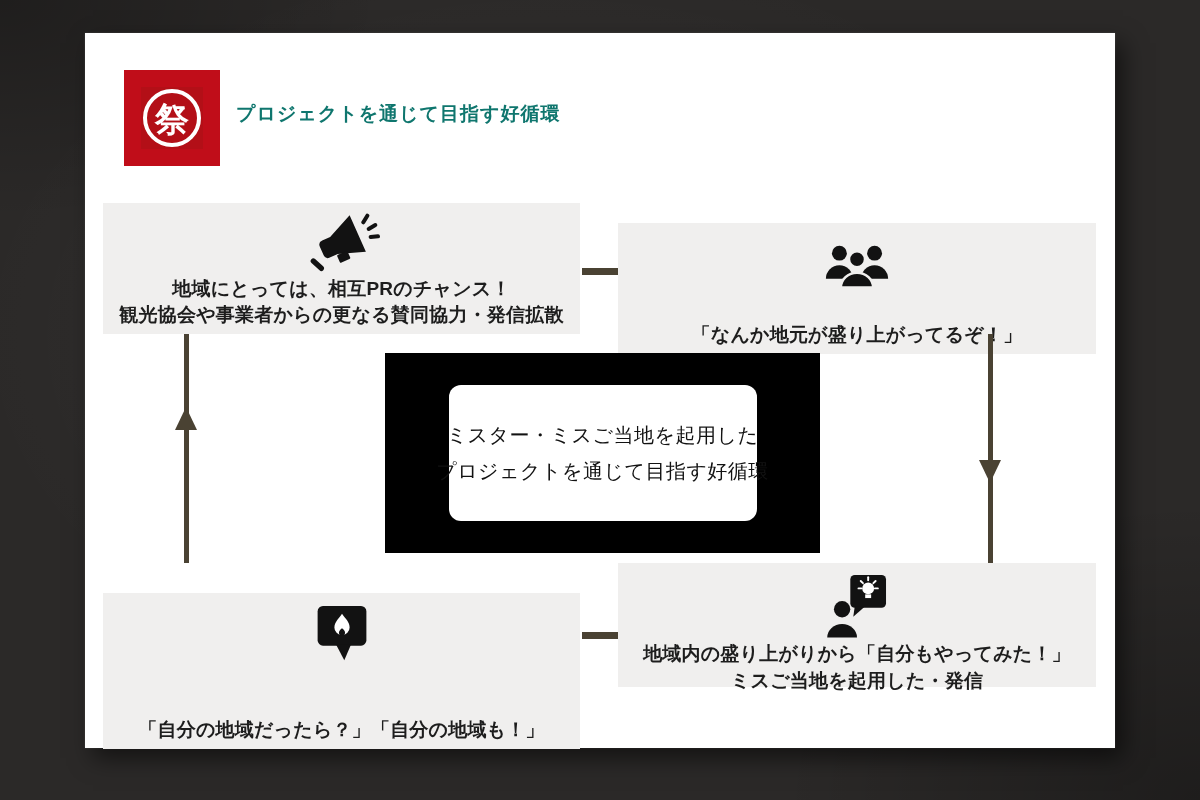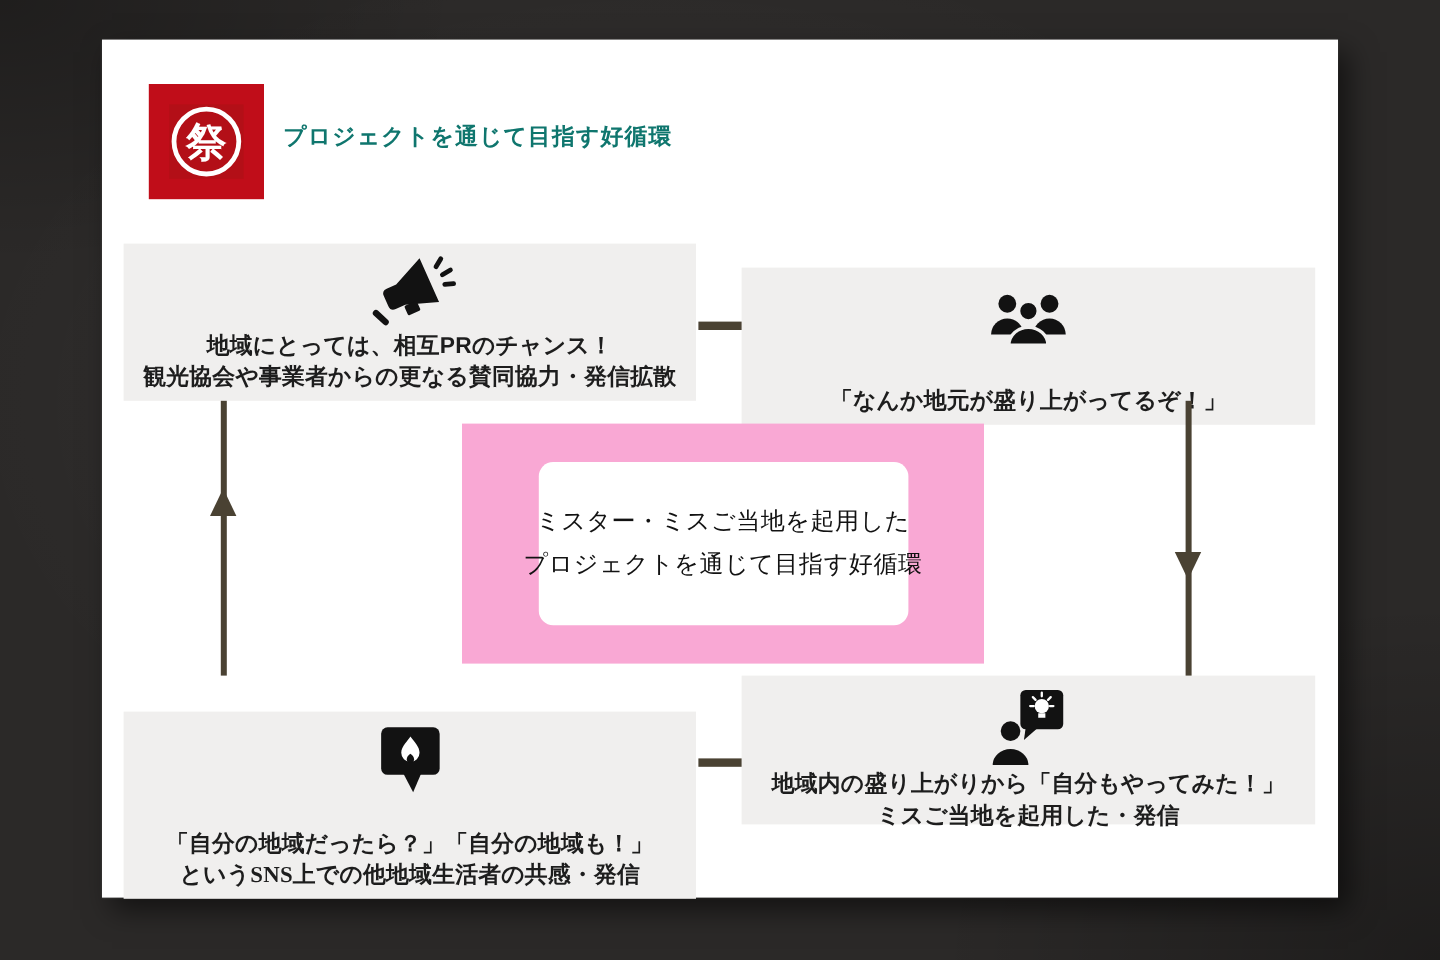--- a/index.html
+++ b/index.html
@@ -51,21 +51,21 @@
   .box-br { left:533px; top:530px; width:478px; height:124px; }
   .gbox .btext {
     font-size:19px; font-weight:700; color:#1d1d1d; line-height:1.4;
     text-align:center; letter-spacing:0.2px; width:100%;
   }
   .icon-wrap { flex:0 0 auto; display:flex; align-items:flex-start; justify-content:center; }
   .icon-people-wrap { margin-top:10px; }
   
   .center-gray {
     position:absolute; left:300px; top:320px; width:435px; height:200px;
-    background:#f9a8d4; display:flex; align-items:center; justify-content:center;
+    background:#000000; display:flex; align-items:center; justify-content:center;
   }
   .center-white {
     width:308px; height:136px; background:#ffffff; border-radius:12px;
     display:flex; flex-direction:column; align-items:center; justify-content:center;
   }
   .center-white .cline {
     font-size:20px; font-weight:500; color:#121212; line-height:36px;
     letter-spacing:0.5px; white-space:nowrap;
   }
   
@@ -144,21 +144,20 @@
       <div class="icon-wrap">
         <svg width="58" height="64" viewBox="0 0 76 84">
           <rect x="6" y="4" width="64" height="52" rx="7" fill="#121212"></rect>
           <path d="M30 54 h20 l-9 21 z" fill="#121212"></path>
           <path fill="#ffffff" d="M38 14 c5 7 10 11 10 18 a10 10 0 0 1 -20 0 c0 -4 2 -7 4 -10 c2 -2.6 4.5 -5.5 6 -8 z"></path>
           <path fill="#121212" d="M38 33 c2.5 2 4 3.5 4 6 a4 4 0 0 1 -8 0 c0 -2.5 1.5 -4 4 -6 z"></path>
         </svg>
       </div>
       <div class="btext">
         <div>「自分の地域だったら？」「自分の地域も！」</div>
-        <div>というSNS上での他地域生活者の共感・発信</div>
       </div>
     </div>
 
     <div class="gbox box-br">
       <div class="icon-wrap">
         <svg width="64" height="68" viewBox="0 0 86 90">
           <rect x="34" y="2" width="48" height="44" rx="6" fill="#121212"></rect>
           <path d="M40 44 h14 l-16 14 z" fill="#121212"></path>
           <circle cx="58" cy="20" r="8" fill="#ffffff"></circle>
           <path d="M54 28 h8 v5 h-8 z" fill="#ffffff"></path>

